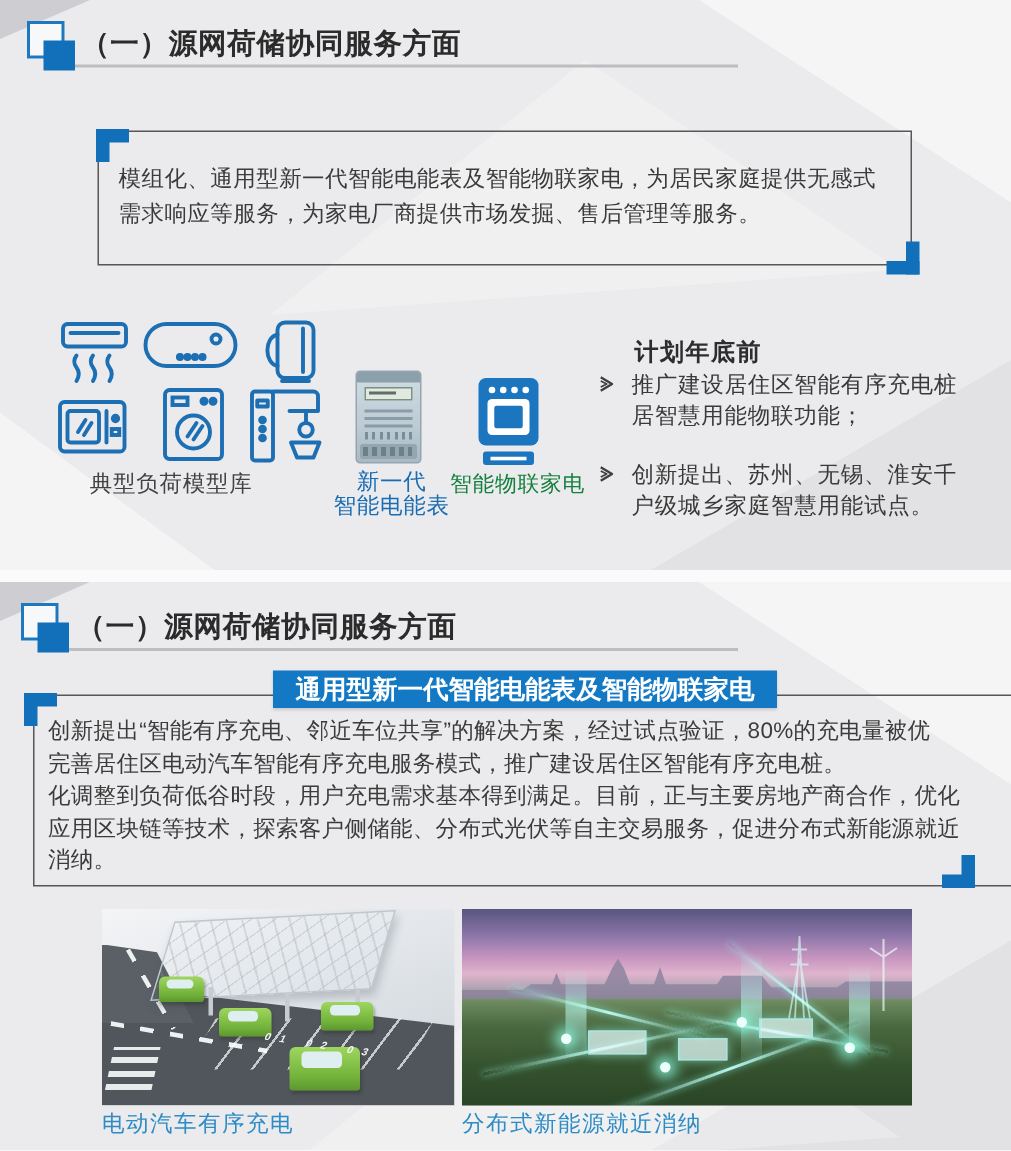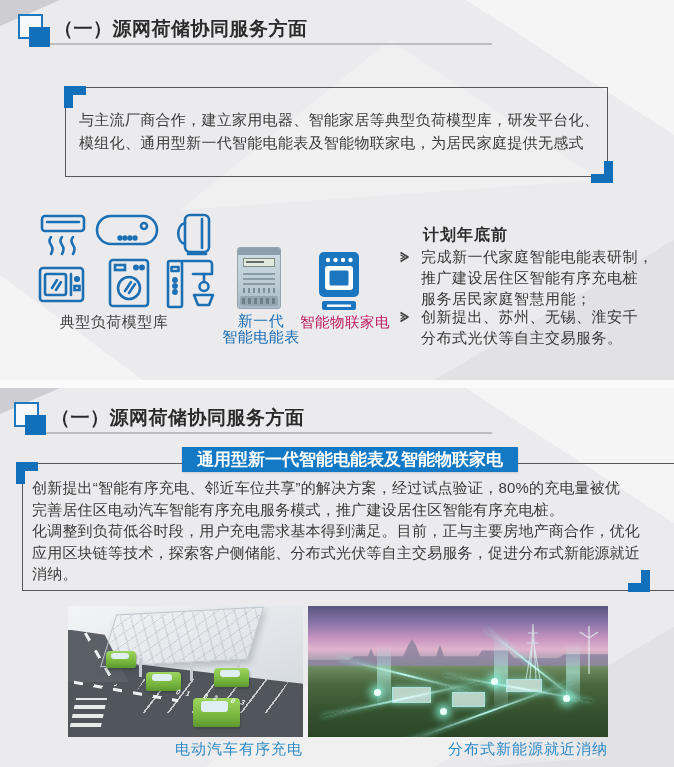--- a/index.html
+++ b/index.html
@@ -66,21 +66,21 @@
   #br2tl { left:16px; top:74px; }
   #br2br { left:628px; top:182px; }
 
   
   .icon { position:absolute; }
   .icon svg { display:block; }
   .icon-label { position:absolute; text-align:center; font-size:15px; letter-spacing:.5px; white-space:nowrap; }
   #lbl-load { left:30px; top:313px; width:168px; color:#454243; }
   #lbl-meter1 { left:211px; top:312px; width:100px; color:#1a6db3; }
   #lbl-meter2 { left:211px; top:328px; width:100px; color:#1a6db3; }
-  #lbl-iot { left:300px; top:313px; width:84px; color:#be185d; font-size:14.5px; }
+  #lbl-iot { left:300px; top:313px; width:84px; color:#15803d; font-size:14.5px; }
 
   
   #meter { left:237px; top:247px; width:44px; height:62px; background:linear-gradient(180deg,#cfdde4 0%,#bccbd4 60%,#a9bac4 100%);
            border:1px solid #93a5af; border-radius:3px; }
   #meter .m-top { position:absolute; left:0; top:0; width:100%; height:7px; background:#8ba0ab; border-radius:2px 2px 0 0; }
   #meter .m-lcd { position:absolute; left:5px; top:10px; width:32px; height:9px; background:#e2e9de; border:1px solid #7d8e84; }
   #meter .m-dig { position:absolute; left:8px; top:13px; width:18px; height:2px; background:#5d6f66; }
   #meter .m-row { position:absolute; left:5px; width:32px; height:2px; background:#8c9ca6; }
   #meter .m-bar { position:absolute; left:5px; top:40px; width:32px; height:5px;
                   background:repeating-linear-gradient(90deg,#7a8d98 0 2px,transparent 2px 5px); }
@@ -95,21 +95,21 @@
   .bullet .arrow { width:22px; padding-top:3px; flex:none; }
   .bullet .blines { font-size:15px; line-height:21px; color:#3a3a3a; letter-spacing:.5px; white-space:nowrap; }
   #bullet1 { left:399px; top:246px; }
   #bullet2 { left:399px; top:306px; }
 
   
   .photo { position:absolute; overflow:hidden; }
   #img-ev { left:68px; top:218px; width:235px; height:131px; background:linear-gradient(160deg,#f3f4f6 0%,#e2e6ea 45%,#ccd2d8 100%); }
   #img-grid { left:308px; top:218px; width:300px; height:131px;
       background:linear-gradient(180deg,#57567f 0%,#8a74a8 13%,#c795c0 25%,#e0b4cd 33%,#b2a4b4 40%,#6d8a60 47%,#49683f 60%,#35522e 80%,#2a4526 100%); }
-  .caption { position:absolute; text-align:right; font-size:15px; color:#2e8bc5; letter-spacing:1px; }
+  .caption { position:absolute; text-align:left; font-size:15px; color:#2e8bc5; letter-spacing:1px; }
   #cap-ev { left:68px; top:352px; width:235px; }
   #cap-grid { left:308px; top:352px; width:300px; }
 
   
   .ev-road { position:absolute; left:0; top:42%; width:100%; height:58%; background:#51565c;
              clip-path:polygon(0 12%,18% 0,100% 30%,100% 100%,0 100%); }
   .ev-road2 { position:absolute; left:0; top:18%; width:26%; height:40%; background:#5a6066;
              clip-path:polygon(0 0,60% 10%,100% 100%,0 100%); }
   .ev-dash { position:absolute; height:3px; background:repeating-linear-gradient(90deg,#eef1f2 0 9px,transparent 9px 20px); }
   .ev-bays { position:absolute; left:28%; top:56%; width:62%; height:26%;
@@ -154,22 +154,22 @@
   <div class="facet f4"></div>
   <div class="facet f5"></div>
 
   <div class="sq-outline"></div>
   <div class="sq-solid"></div>
   <h1 class="sec-title">（一）源网荷储协同服务方面</h1>
   <div class="sec-underline"></div>
 
 
   <div class="tbox" id="box1">
-    <div class="tline">与主流厂商合作，建立家用电器、智能家居等典型负荷模型库，研发平台化、</div>
     <div class="tline">模组化、通用型新一代智能电能表及智能物联家电，为居民家庭提供无感式</div>
+    <div class="tline">需求响应等服务，为家电厂商提供市场发掘、售后管理等服务。</div>
   </div>
   <div class="br br-tl" id="br1tl"></div>
   <div class="br br-br" id="br1br"></div>
 
   <div class="icon" style="left:40px;top:214px;">
     <svg width="46" height="42" viewBox="0 0 46 42" fill="none" stroke="#1d6fb4" stroke-width="2.6" stroke-linecap="round">
       <rect x="2" y="2" width="42" height="15" rx="3"></rect>
       <line x1="7" y1="8" x2="39" y2="8"></line>
       <path d="M11 23 q-3 4 0 8 t0 9"></path>
       <path d="M22 23 q-3 4 0 8 t0 9"></path>
@@ -264,36 +264,35 @@
   <div class="plan-heading">计划年底前</div>
 
   <div class="bullet" id="bullet1">
     <span class="arrow">
       <svg width="11" height="12" viewBox="0 0 11 12" fill="none" stroke="#3f3f3f" stroke-width="1.6" stroke-linejoin="round">
           <path d="M1.5 1.5 L9 6 L1.5 10.5"></path>
           <path d="M1.5 4 L5.5 6 L1.5 8" stroke-width="1.1"></path>
         </svg>
     </span>
     <div class="blines">
-      <div>完成新一代家庭智能电能表研制，</div>
       <div>推广建设居住区智能有序充电桩</div>
-      <div>服务居民家庭智慧用能；</div>
+      <div>居智慧用能物联功能；</div>
     </div>
   </div>
 
   <div class="bullet" id="bullet2">
     <span class="arrow">
       <svg width="11" height="12" viewBox="0 0 11 12" fill="none" stroke="#3f3f3f" stroke-width="1.6" stroke-linejoin="round">
           <path d="M1.5 1.5 L9 6 L1.5 10.5"></path>
           <path d="M1.5 4 L5.5 6 L1.5 8" stroke-width="1.1"></path>
         </svg>
     </span>
     <div class="blines">
       <div>创新提出、苏州、无锡、淮安千</div>
-      <div>分布式光伏等自主交易服务。</div>
+      <div>户级城乡家庭智慧用能试点。</div>
     </div>
   </div>
 </section>
 
 <section class="panel" id="panel2">
   <div class="facet f1"></div>
   <div class="facet f3"></div>
   <div class="facet f4"></div>
   <div class="facet f5" style="top:230px"></div>
 

